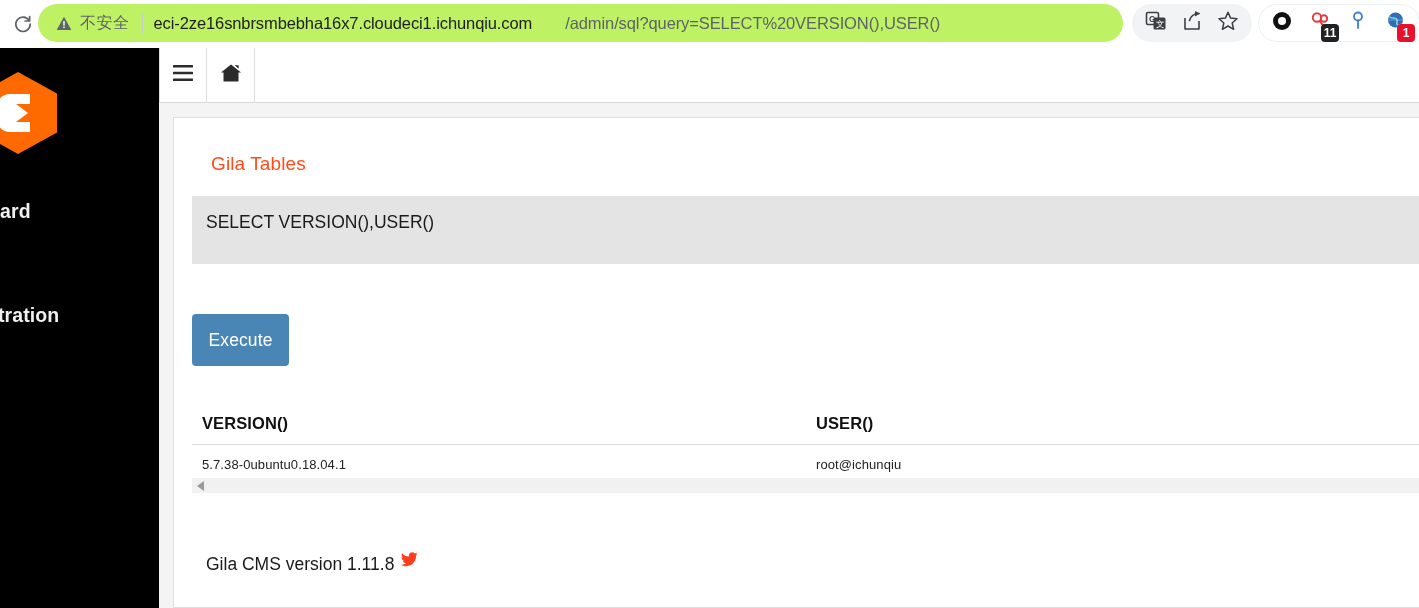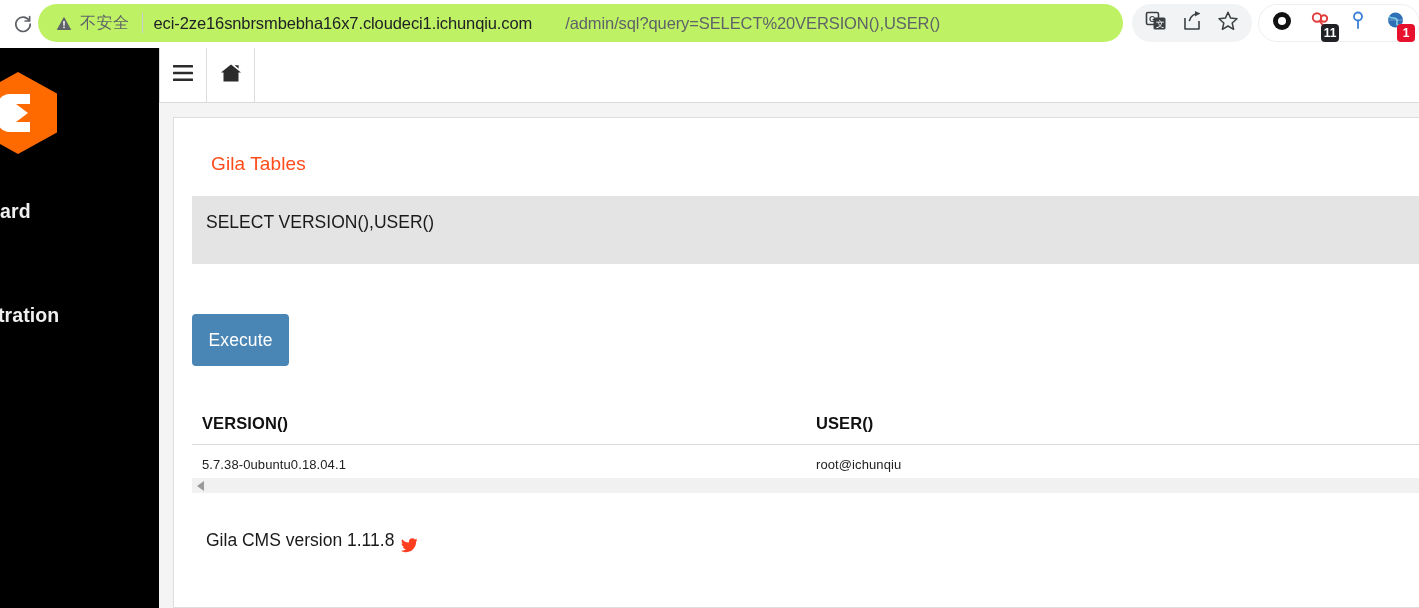--- a/index.html
+++ b/index.html
@@ -251,21 +251,21 @@
     border-right: 7px solid #9a9a9a;
   }
 
   
   #page-footer {
     position: absolute; left: 32px; top: 410px;
     font-size: 17.5px;
     color: #1a1a1a;
     line-height: 1.45;
   }
-  #footer-line2 { display: flex; align-items: flex-end; gap: 7px; }
+  #footer-line2 { display: flex; align-items: flex-start; gap: 7px; margin-top: 24px; }
   #twitter-icon { display: inline-flex; }
 </style>
 </head>
 <body>
 
 <div id="browser-chrome">
 
   <div id="reload-button">
     <span>
       <svg width="20" height="20" viewBox="0 0 20 20">

